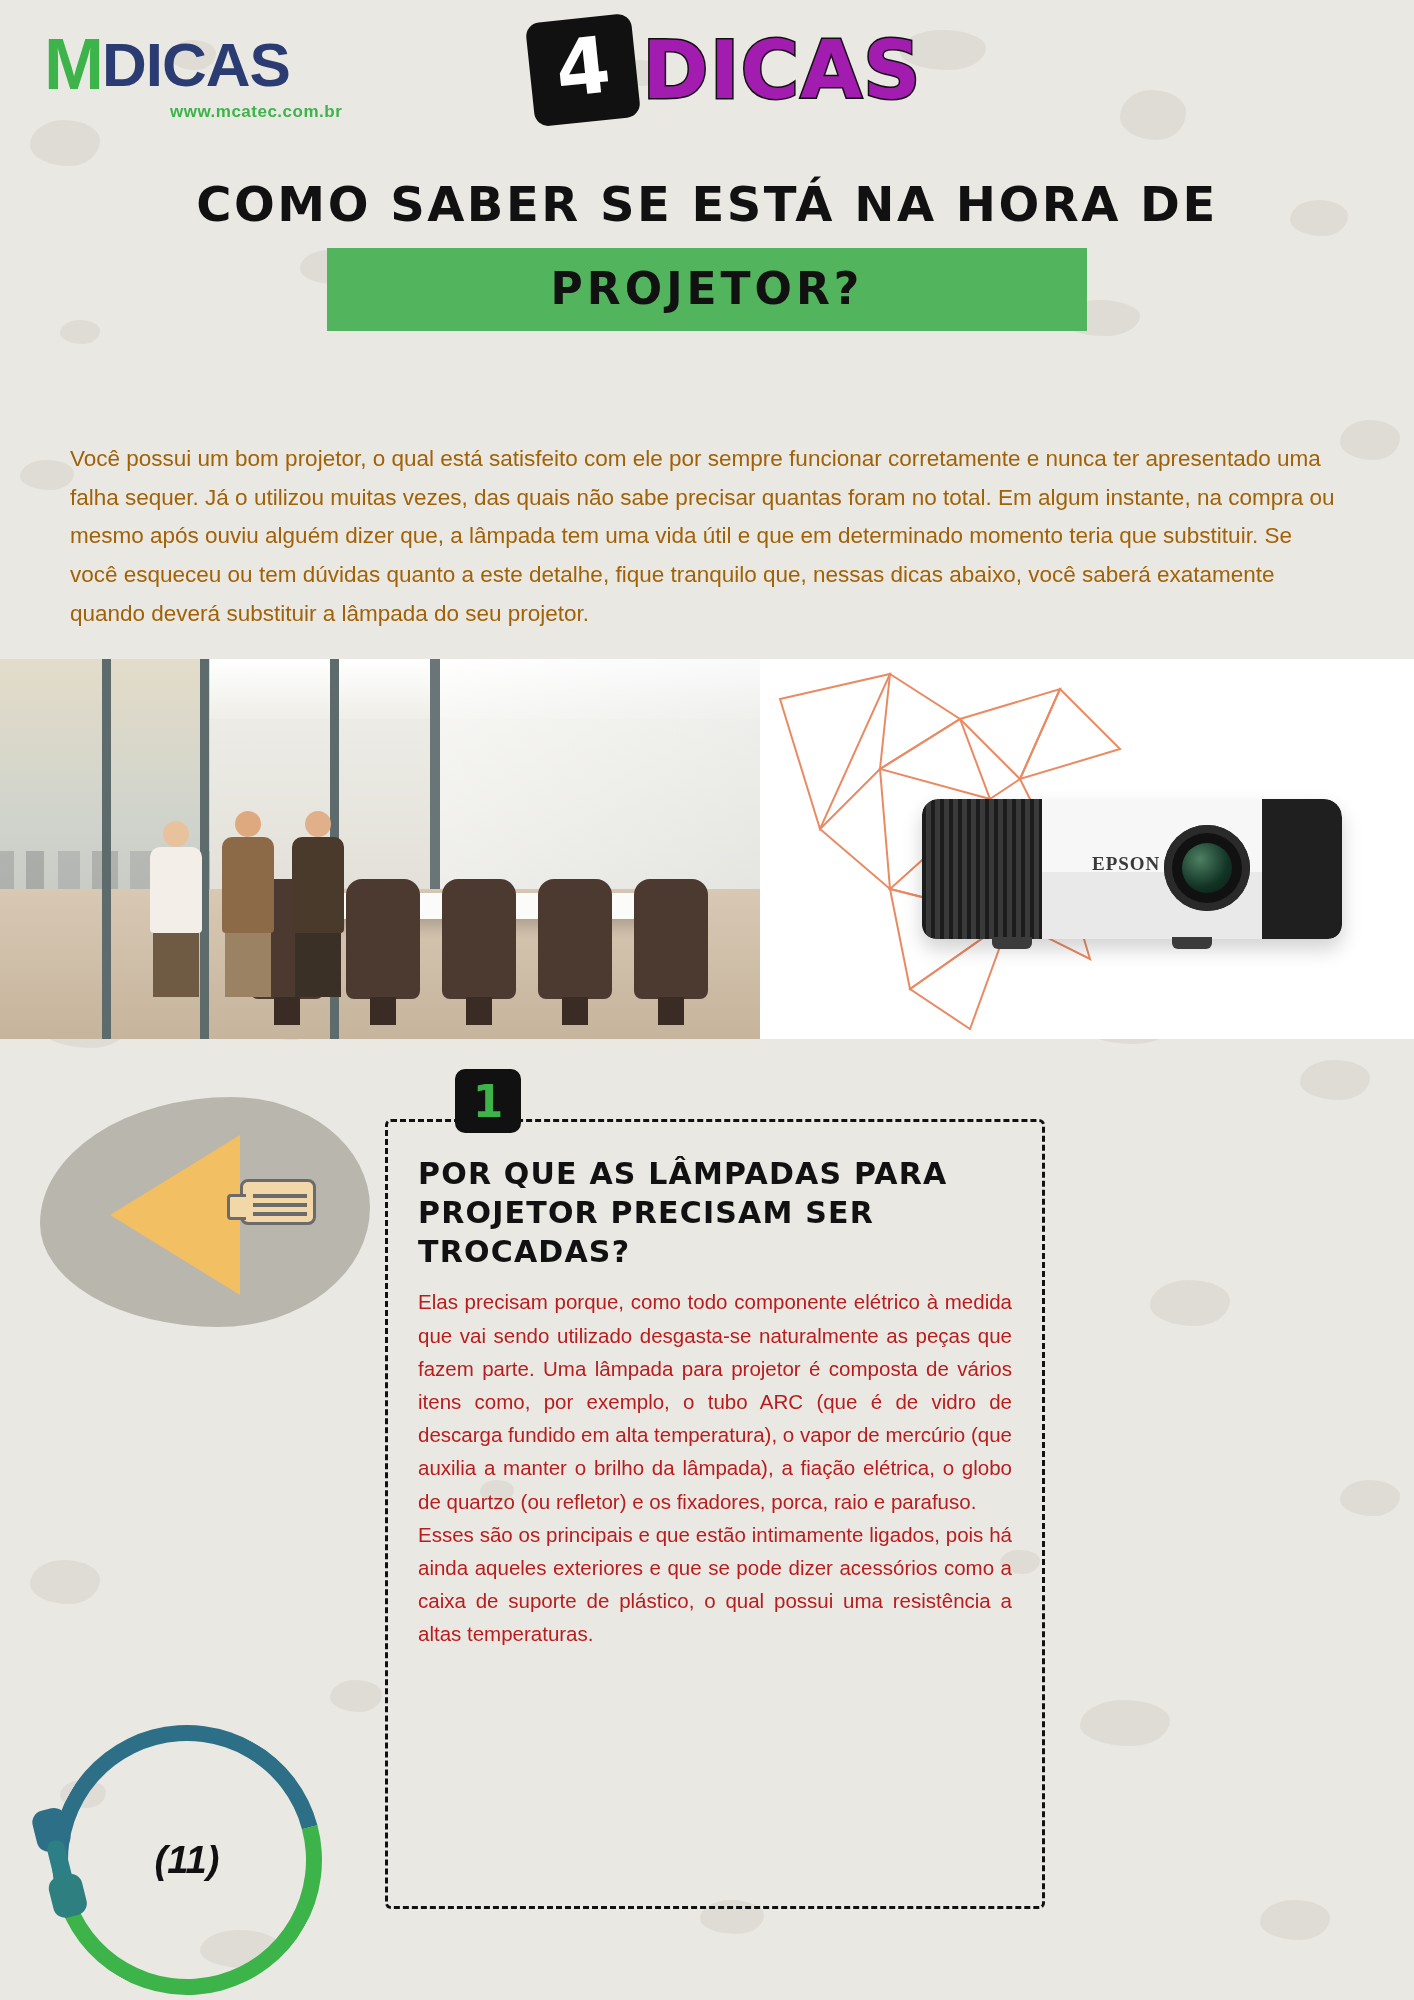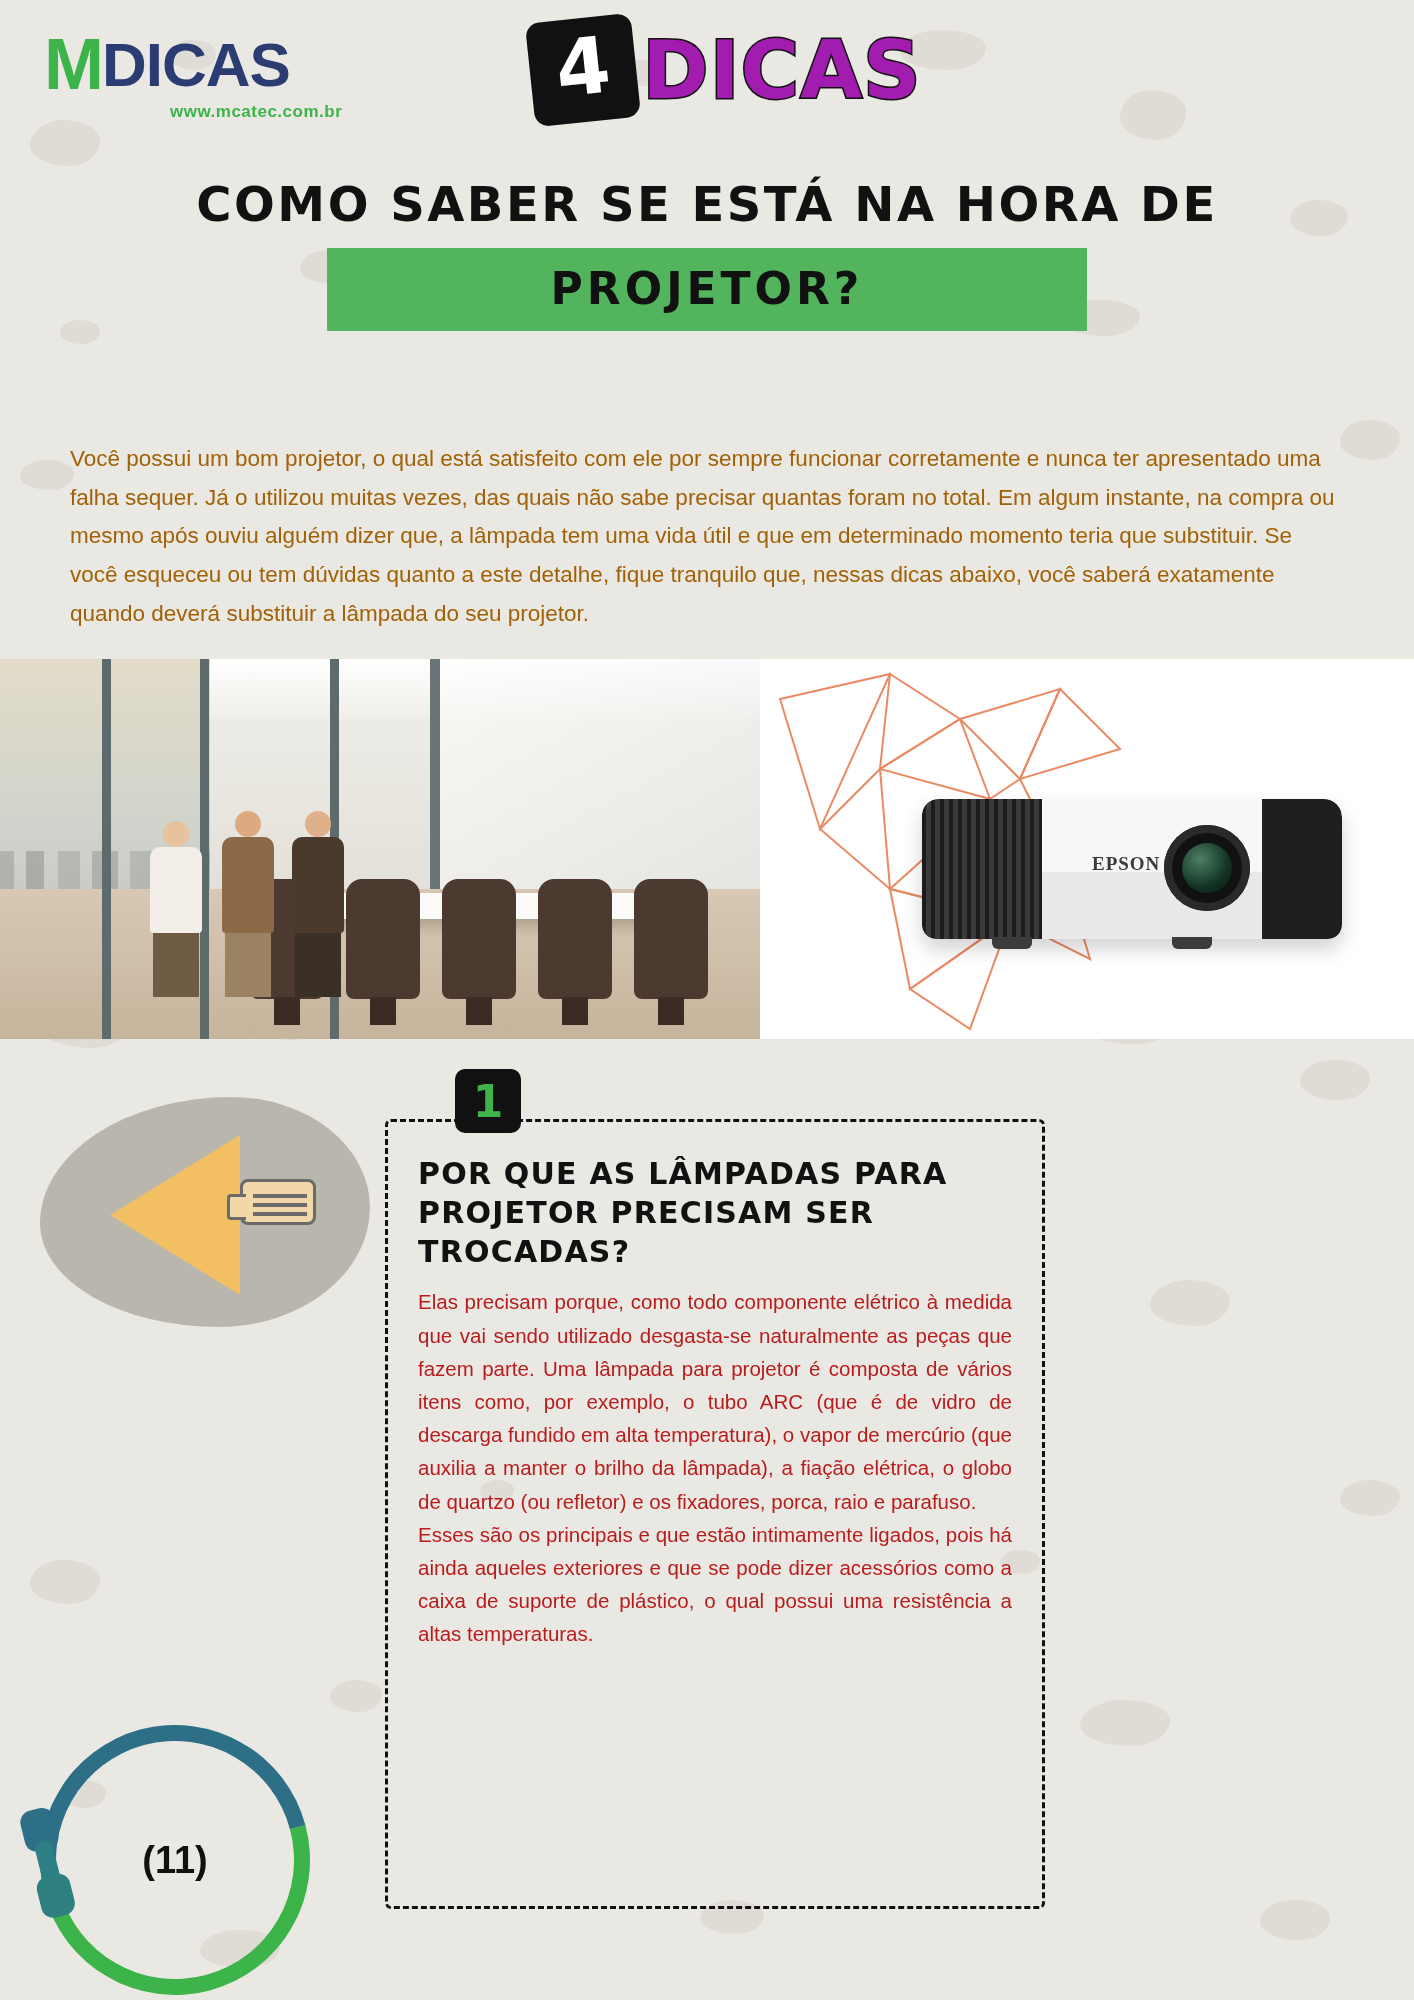--- a/index.html
+++ b/index.html
@@ -308,22 +308,22 @@
     font-size: 20.5px;
     line-height: 1.62;
     text-align: justify;
     color: #b91c1c;
   }
   .tip-body p { margin: 0; }
 
   
   .phone {
     position: absolute;
-    left: 40px; bottom: 106px;
-    width: 270px; height: 270px;
+    left: 52px; bottom: 106px;
+    width: 270px; height: 270px; font-style: italic;
   }
   .ring {
     position: absolute; inset: 0;
     border-radius: 50%;
     border: 16px solid #3cb44a;
     border-left-color: #2d6f86;
     border-top-color: #2d6f86;
     transform: rotate(30deg);
   }
   .handset {

